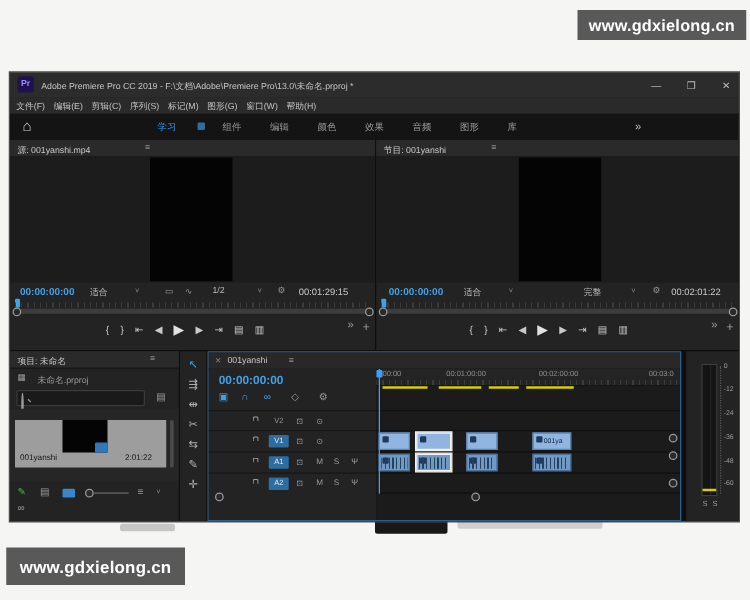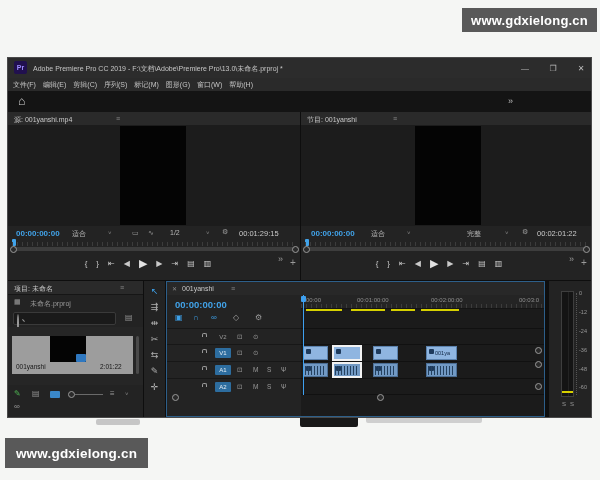--- a/index.html
+++ b/index.html
@@ -81,20 +81,31 @@
     <span>剪辑(C)</span>
     <span>序列(S)</span>
     <span>标记(M)</span>
     <span>图形(G)</span>
     <span>窗口(W)</span>
     <span>帮助(H)</span>
   </div>
 
   <div class="abs wsbar" style="left:0;top:33px;width:583px;height:21px;">
     <div class="abs" style="left:10px;top:3px;font-size:12px;color:#cfcfcf;">⌂</div>
+    <div class="abs wstabs" style="left:118px;top:6px;">
+      <span class="wstab active">学习</span>
+      <span class="abs" style="left:32px;top:1px;width:6px;height:6px;background:#2d6d9f;border-radius:1px;"></span>
+      <span class="wstab" style="margin-left:14px;">组件</span>
+      <span class="wstab">编辑</span>
+      <span class="wstab">颜色</span>
+      <span class="wstab">效果</span>
+      <span class="wstab">音频</span>
+      <span class="wstab">图形</span>
+      <span class="wstab">库</span>
+    </div>
     <div class="abs" style="left:500px;top:5px;font-size:9px;color:#bbb;">»</div>
   </div>
 
   <div class="abs" style="left:0;top:54px;width:583px;height:305px;background:#0e0e0e;">
 
     <div class="abs panel" style="left:0;top:0;width:292px;height:168px;">
       <div class="phead">
         <span class="abs" style="left:6px;top:3px;">源: 001yanshi.mp4</span>
         <span class="abs pmenu" style="left:108px;top:3px;">≡</span>
       </div>

